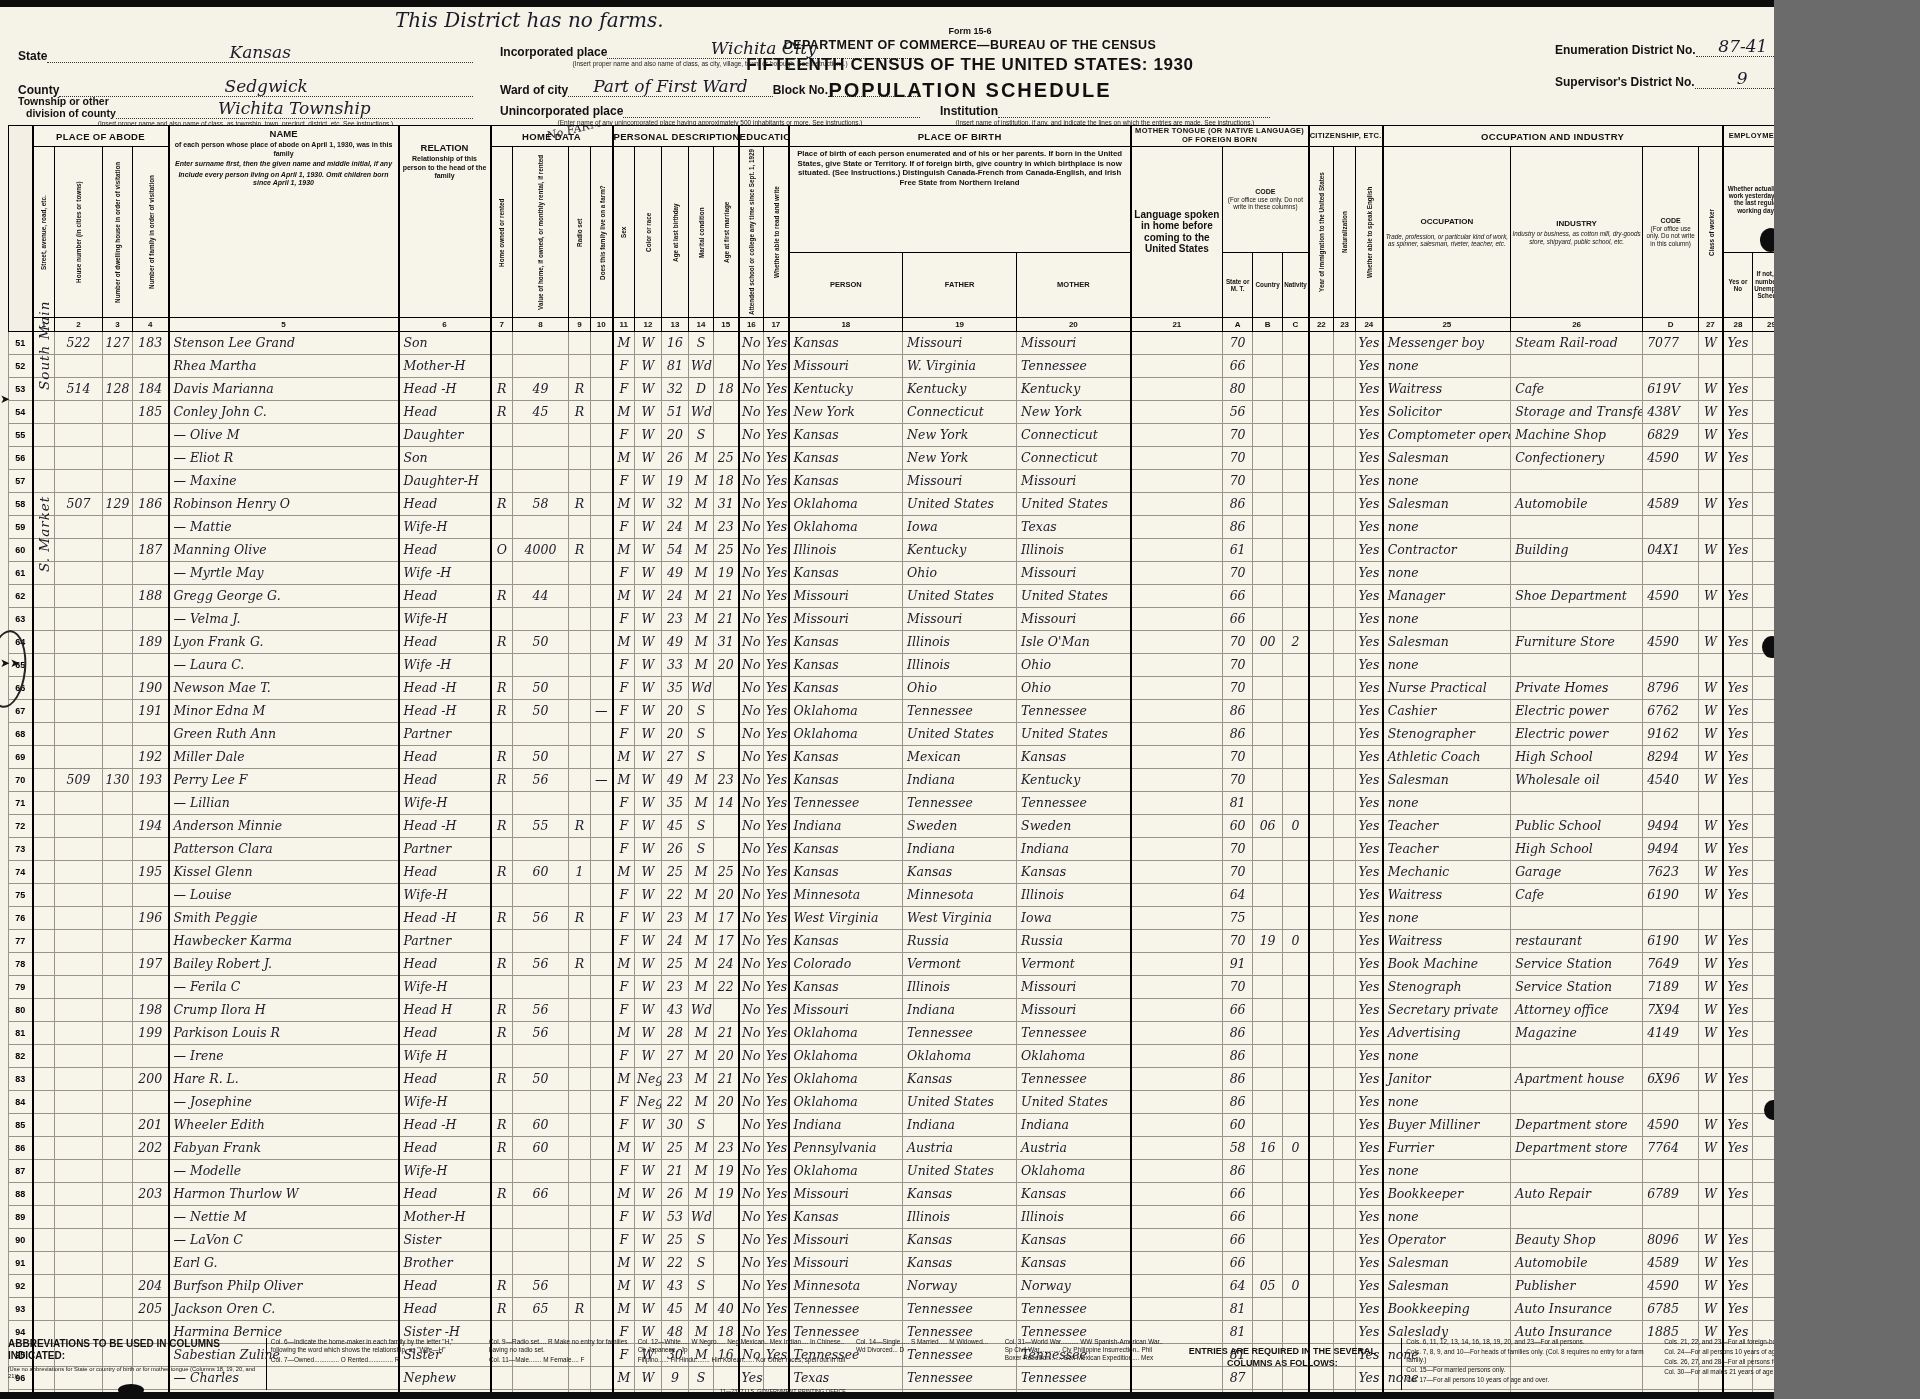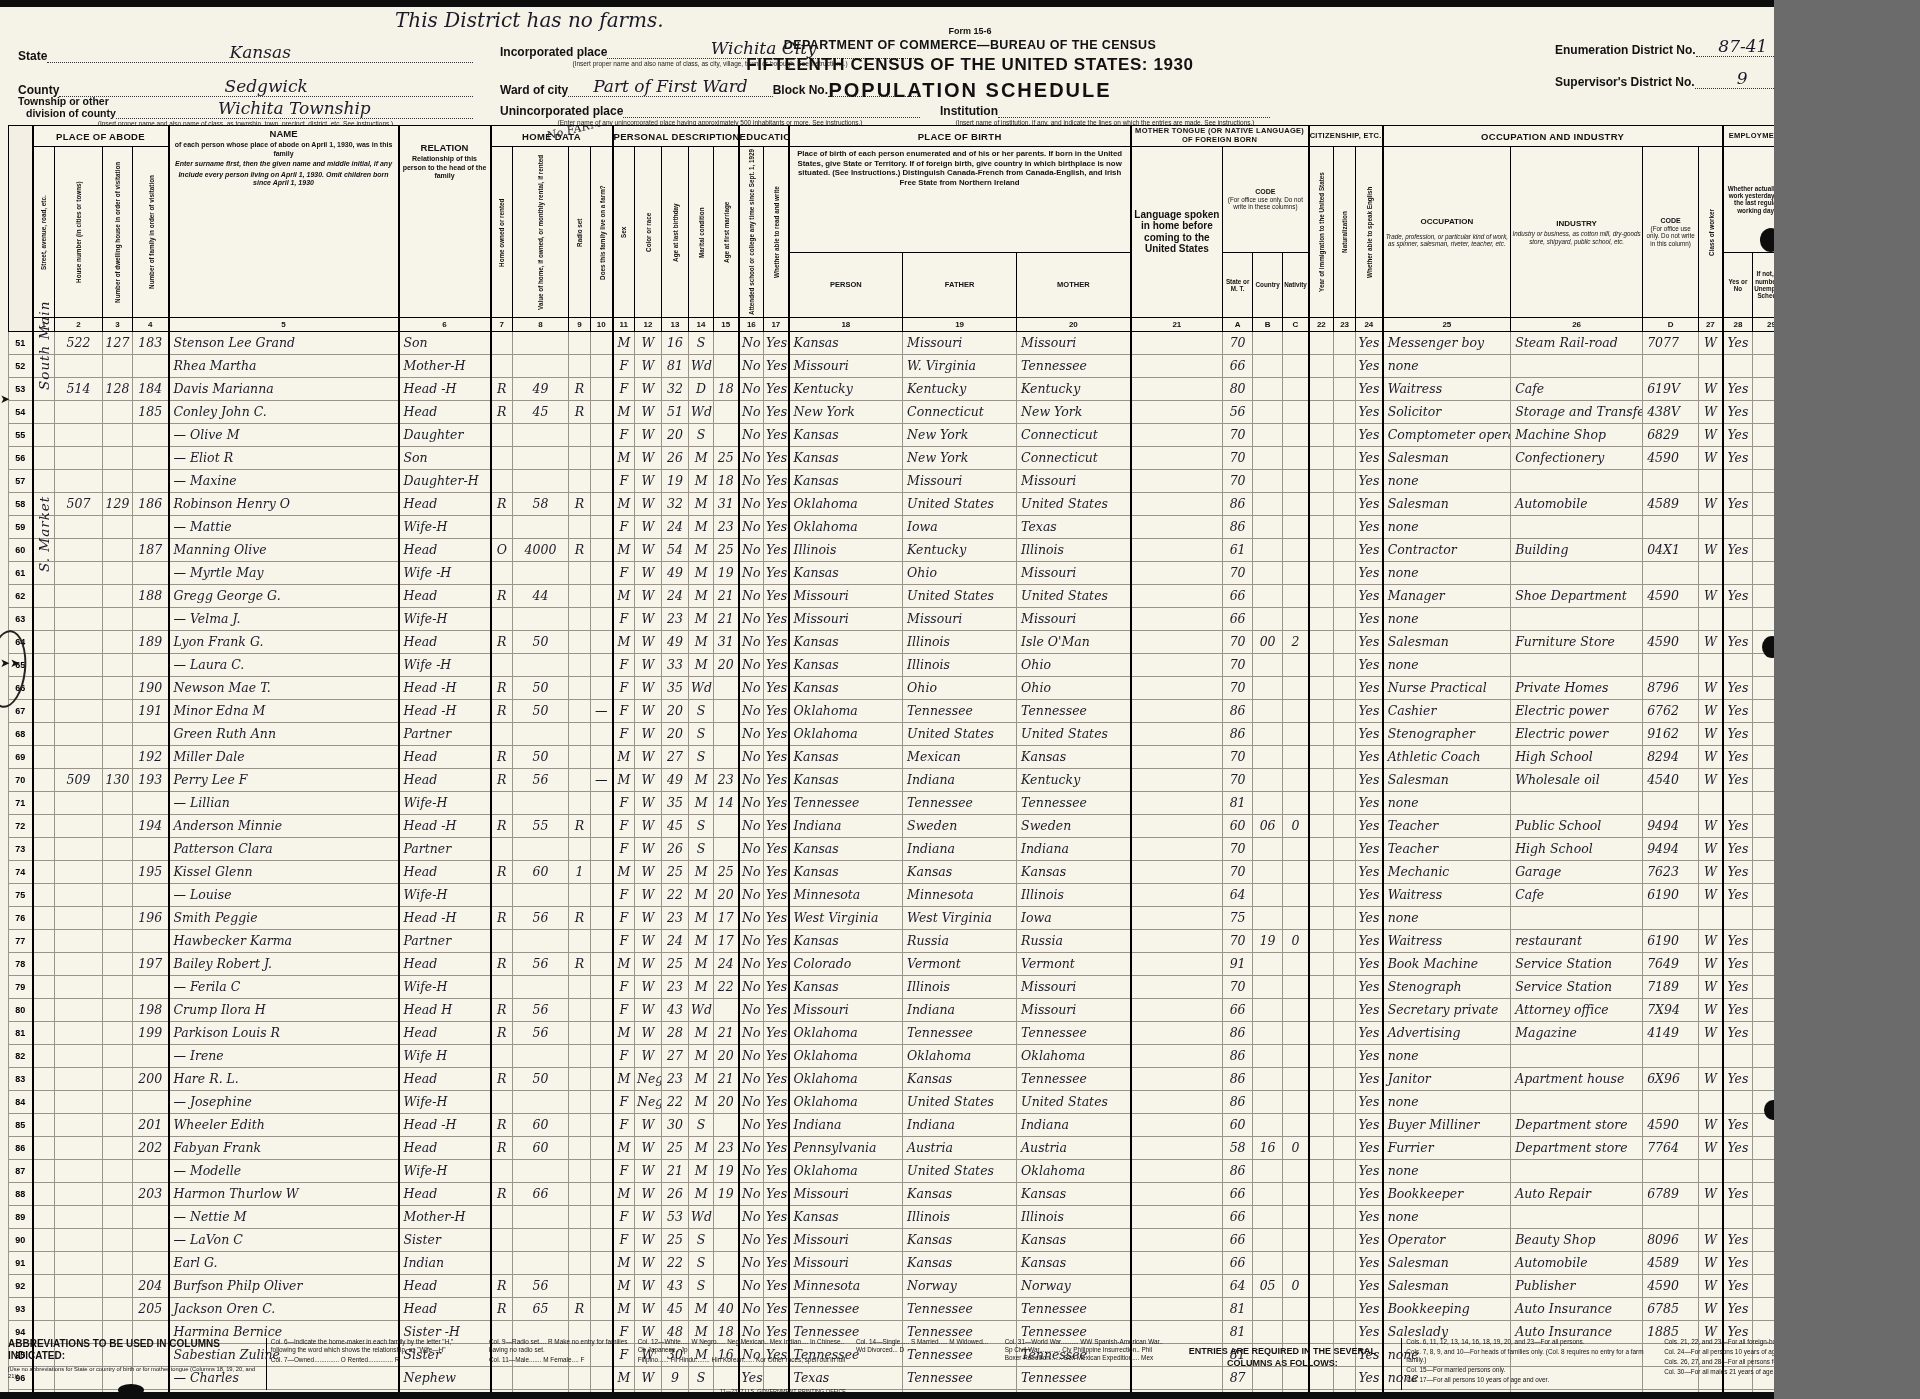--- a/index.html
+++ b/index.html
@@ -1902,21 +1902,21 @@
       <td class="c hw gb"></td>
       <td class="ln gb">90</td>
     </tr>
         <tr class="body-row">
       <td class="ln">91</td>
       <td class="c gb"></td>
       <td class="c hw"></td>
       <td class="c hw"></td>
       <td class="c hw"></td>
       <td class="l hw gb">Earl  G.</td>
-      <td class="l hw gb">Indian</td>
+      <td class="l hw gb">Brother</td>
       <td class="c hw gb"></td>
       <td class="c hw"></td>
       <td class="c hw"></td>
       <td class="c hw"></td>
       <td class="c hw gb">M</td>
       <td class="c hw">W</td>
       <td class="c hw">22</td>
       <td class="c hw">S</td>
       <td class="c hw"></td>
       <td class="c hw gb">No</td>

